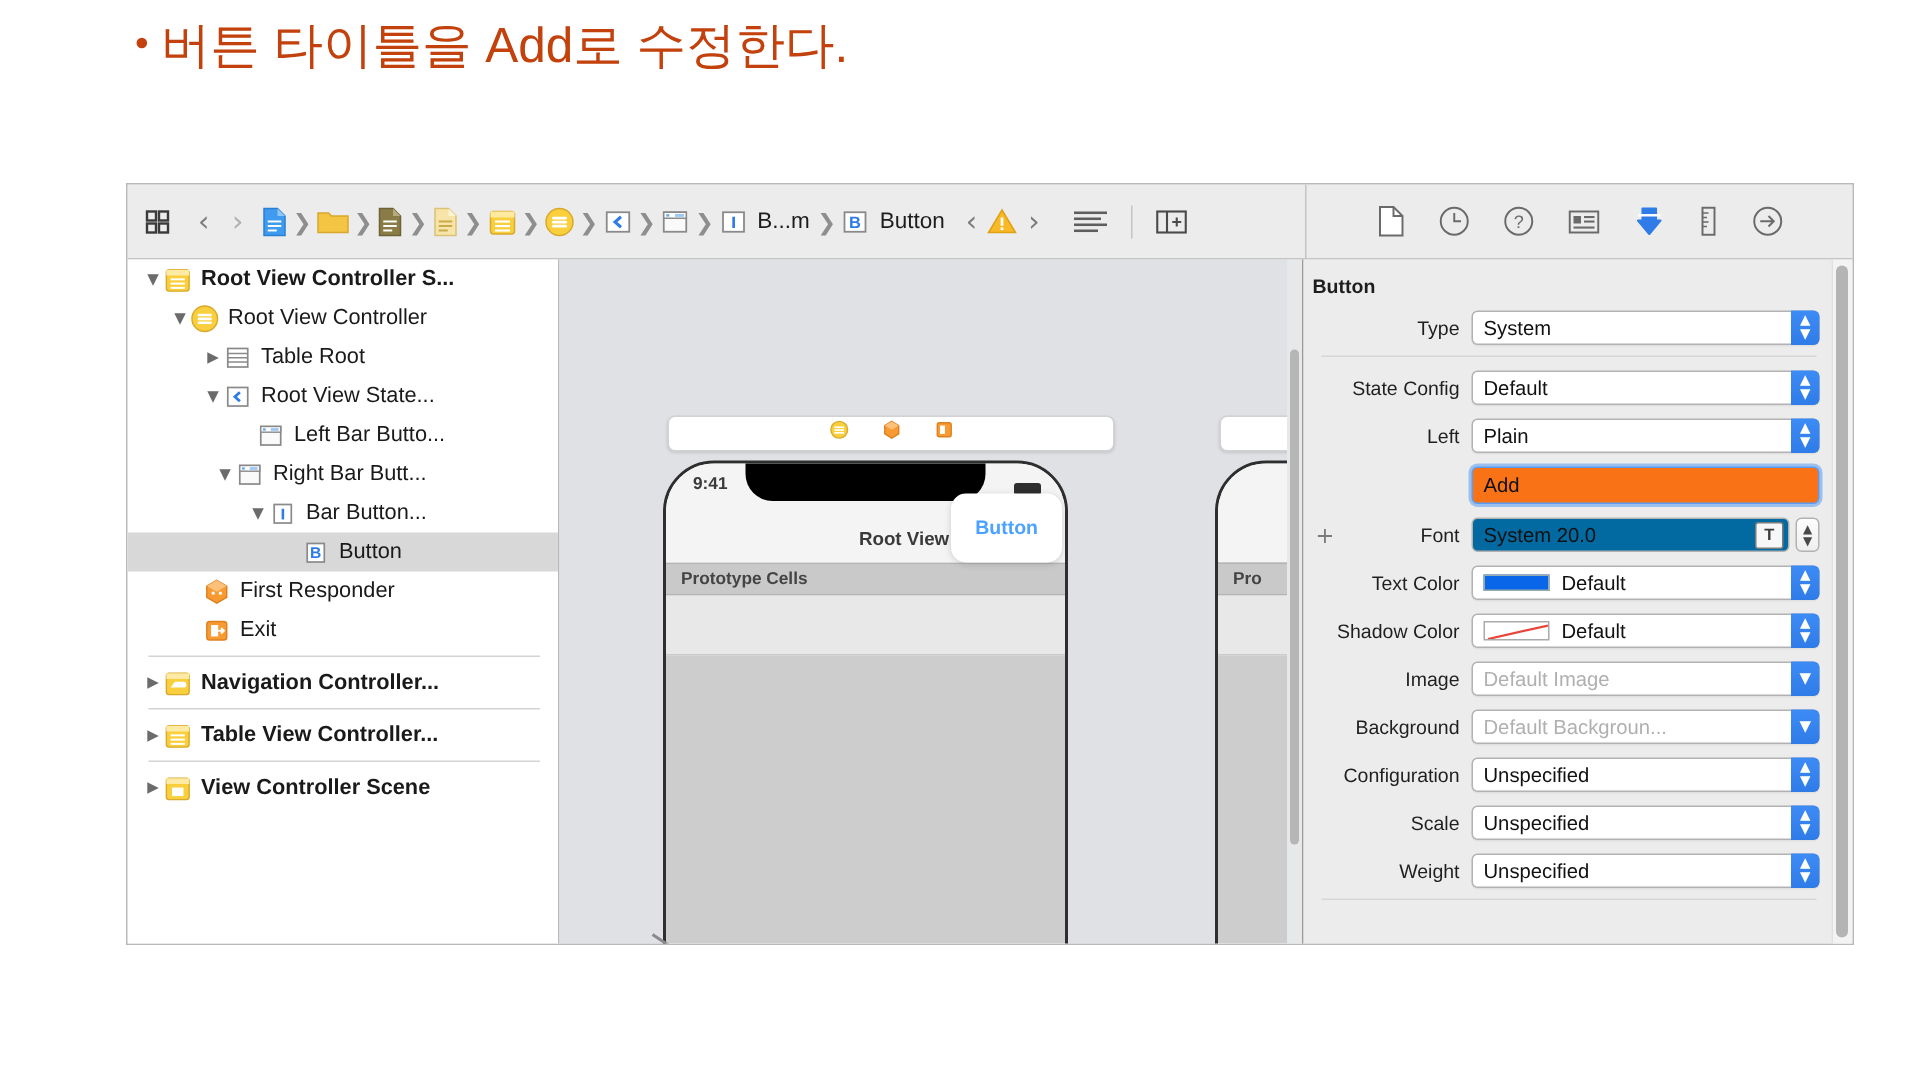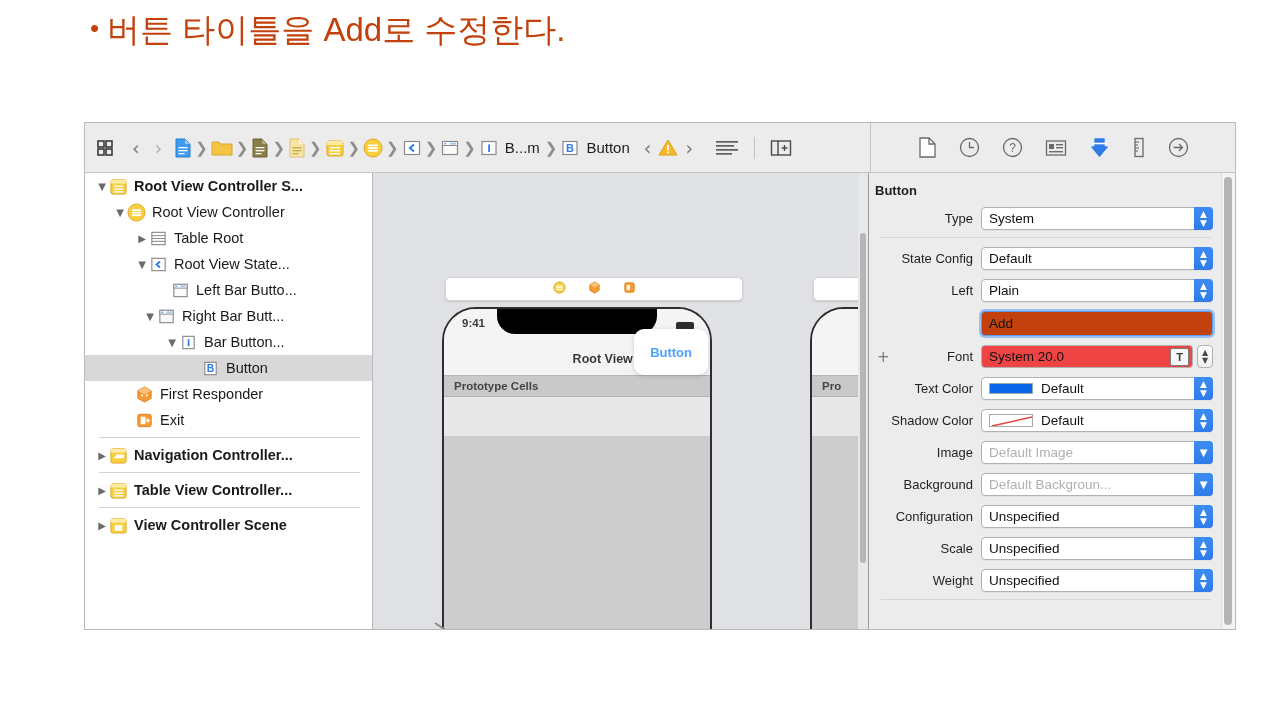--- a/index.html
+++ b/index.html
@@ -199,28 +199,28 @@
     width: 19px; height: 23px;
     background: linear-gradient(#3d8bf5, #2f7ce8);
     border-radius: 0 4px 4px 0;
     color: #fff; font-size: 10px;
     display: flex; align-items: center; justify-content: center;
     font-family: "DejaVu Sans", sans-serif;
   }
   .popup.disabled { color: #b0b0b0; }
   .textfield-focus {
     flex: 1; height: 25px;
-    background: #c2410c; border: 1px solid #5a9cf2; border-radius: 4px;
+    background: #f97316; border: 1px solid #5a9cf2; border-radius: 4px;
     box-shadow: 0 0 0 2px rgba(90,156,242,.55);
     display: flex; align-items: center; padding-left: 7px;
     font-size: 13.5px; color: #111;
   }
   .font-field {
     flex: 1; height: 23px; position: relative;
-    background: #ef4444; border: 1px solid #b2b2b2; border-radius: 4px;
+    background: #0369a1; border: 1px solid #b2b2b2; border-radius: 4px;
     display: flex; align-items: center; padding-left: 7px;
     font-size: 13.5px; color: #111;
     margin-right: 4px;
   }
   .font-T {
     position: absolute; right: 3px; top: 2px;
     width: 19px; height: 18px;
     border: 1px solid #7b7b7b; border-radius: 2px;
     font-size: 11px; font-weight: bold; color: #3d3d3d;
     display: flex; align-items: center; justify-content: center;

